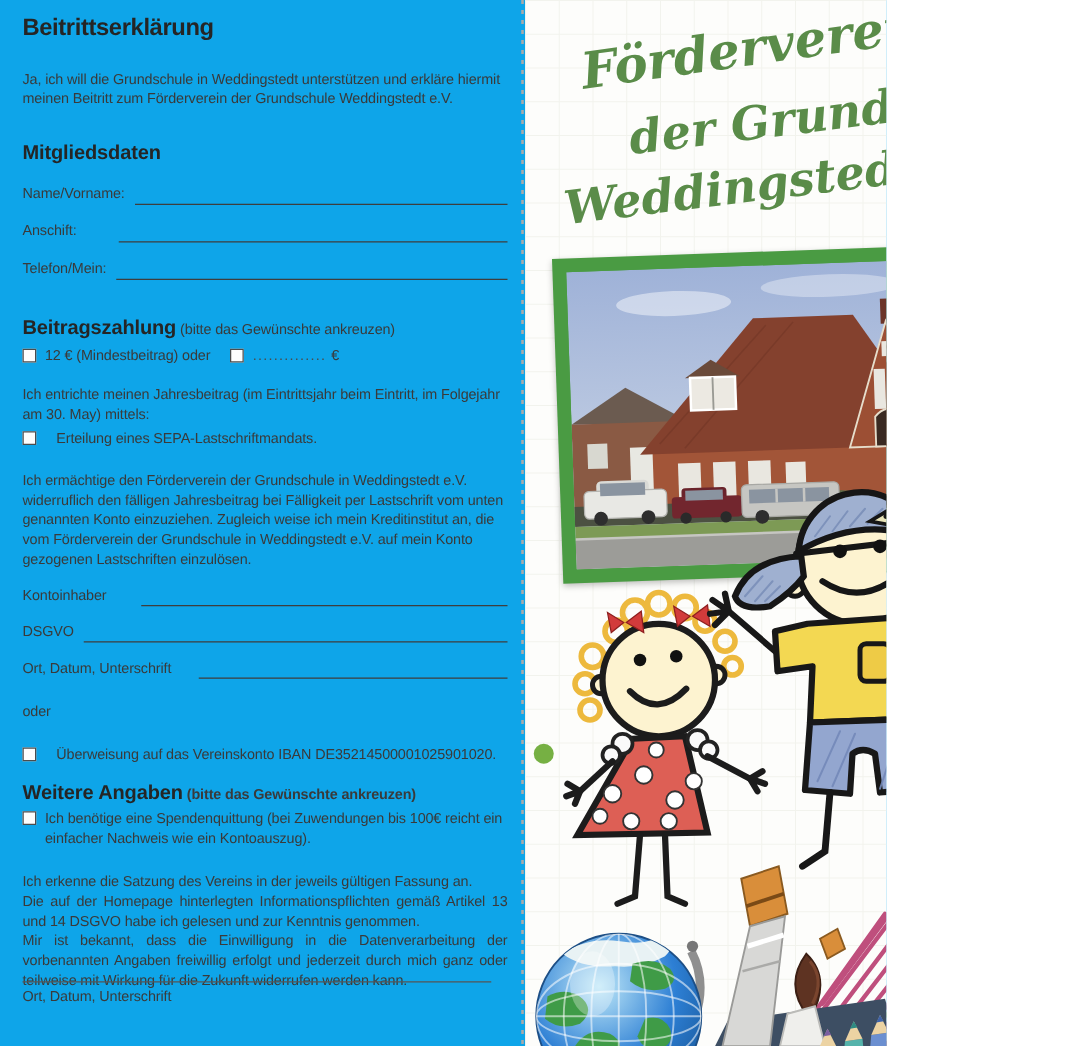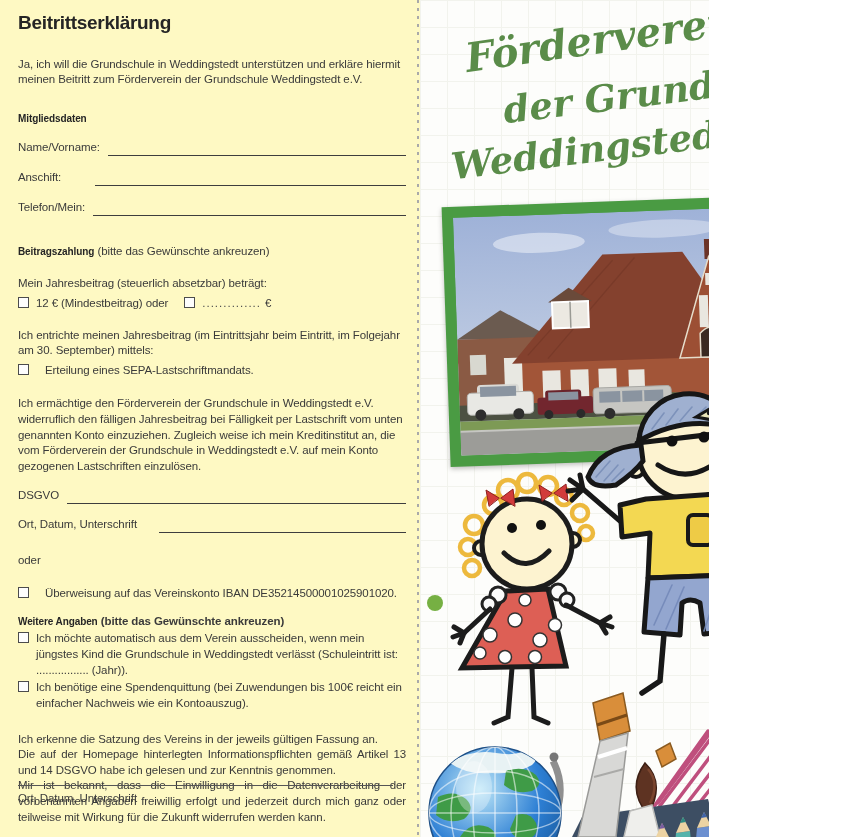--- a/index.html
+++ b/index.html
@@ -1,24 +1,24 @@
 <!DOCTYPE html>
 <html><head>
 <meta charset="utf-8">
 <style>
   * { margin:0; padding:0; box-sizing:border-box; }
   html,body { width:860px; height:837px; }
   body { font-family:"Liberation Sans",sans-serif; background:#ffffff; }
-  .page { position:relative; width:709px; height:837px; background:#fef9c3; overflow:hidden; }
+  .page { position:relative; width:709px; height:837px; background:#0ea5e9; overflow:hidden; }
 
   
   .left-col { position:absolute; left:18px; top:10px; width:388px; height:817px;
               font-size:11.5px; line-height:1.36; color:#3a3a3a; letter-spacing:-0.1px; }
   .left-col h1 { font-size:19px; font-weight:bold; color:#252525; letter-spacing:-0.3px; }
-  .sec-head { font-size:10px; font-weight:bold; color:#252525; }
+  .sec-head { font-size:16px; font-weight:bold; color:#252525; }
   .sec-note { font-weight:bold; }
   .intro { margin-top:21px; }
   .mt-member { margin-top:24px; }
   .frow { display:flex; align-items:flex-end; margin-top:16px; height:14px; }
   .frow .flabel { white-space:nowrap; }
   .fline { flex:1; border-bottom:1.5px solid #3e3e3e; margin-left:8px; height:13px; }
   .mt-pay { margin-top:28px; }
   .p-fee { margin-top:17px; }
   .cbrow { margin-top:4px; display:flex; align-items:flex-start; }
   .cb { display:inline-block; flex:none; width:11px; height:11px; border:1.6px solid #4c4c4c;
@@ -86,60 +86,59 @@
     <div class="frow">
       <span class="flabel">Telefon/Mein:</span>
       <span class="fline"></span>
     </div>
 
     <div class="mt-pay">
       <span class="sec-head">Beitragszahlung</span>
       <span>(bitte das Gewünschte ankreuzen)</span>
     </div>
 
-    <p class="p-fee">Mein Jahresbeitrag (steuerlich absetzbar) beträgt:</p>
     <div class="cbrow">
       <span class="cb"></span>
       <span>12 € (Mindestbeitrag) oder</span>
       <span class="cb mid"></span>
       <span class="dots">..............</span>
       <span style="margin-left:4px">€</span>
     </div>
 
-    <p class="p-method">Ich entrichte meinen Jahresbeitrag (im Eintrittsjahr beim Eintritt, im Folgejahr am 30. September) mittels:</p>
+    <p class="p-method">Ich entrichte meinen Jahresbeitrag (im Eintrittsjahr beim Eintritt, im Folgejahr am 30. May) mittels:</p>
     <div class="cbrow">
       <span class="cb gap"></span>
       <span>Erteilung eines SEPA-Lastschriftmandats.</span>
     </div>
 
     <p class="p-mandate">Ich ermächtige den Förderverein der Grundschule in Weddingstedt e.V. widerruflich den fälligen Jahresbeitrag bei Fälligkeit per Lastschrift vom unten genannten Konto einzuziehen. Zugleich weise ich mein Kreditinstitut an, die vom Förderverein der Grundschule in Weddingstedt e.V. auf mein Konto gezogenen Lastschriften einzulösen.</p>
 
+    <div class="frow acct mt-konto">
+      <span class="flabel">Kontoinhaber</span>
+      <span class="fline" style="margin-left:28px"></span>
+    </div>
     <div class="frow acct">
       <span class="flabel">DSGVO</span>
       <span class="fline"></span>
     </div>
     <div class="frow acct">
       <span class="flabel">Ort, Datum, Unterschrift</span>
       <span class="fline" style="margin-left:22px"></span>
     </div>
 
     <p class="p-oder">oder</p>
 
     <div class="cbrow transfer">
       <span class="cb gap"></span>
       <span>Überweisung auf das Vereinskonto IBAN DE35214500001025901020.</span>
     </div>
 
     <div class="mt-weitere">
       <span class="sec-head">Weitere Angaben</span>
       <span class="sec-note">(bitte das Gewünschte ankreuzen)</span>
-    </div>
-    <div class="opt">
-      <span class="cb"></span>
-      <span class="txt">Ich möchte automatisch aus dem Verein ausscheiden, wenn mein jüngstes Kind die Grundschule in Weddingstedt verlässt (Schuleintritt ist: ................. (Jahr)).</span>
     </div>
     <div class="opt">
       <span class="cb"></span>
       <span class="txt">Ich benötige eine Spendenquittung (bei Zuwendungen bis 100€ reicht ein einfacher Nachweis wie ein Kontoauszug).</span>
     </div>
 
     <div class="legal">
       <p>Ich erkenne die Satzung des Vereins in der jeweils gültigen Fassung an.</p>
       <p>Die auf der Homepage hinterlegten Informationspflichten gemäß Artikel 13 und 14 DSGVO habe ich gelesen und zur Kenntnis genommen.</p>
       <p>Mir ist bekannt, dass die Einwilligung in die Datenverarbeitung der vorbenannten Angaben freiwillig erfolgt und jederzeit durch mich ganz oder teilweise mit Wirkung für die Zukunft widerrufen werden kann.</p>

